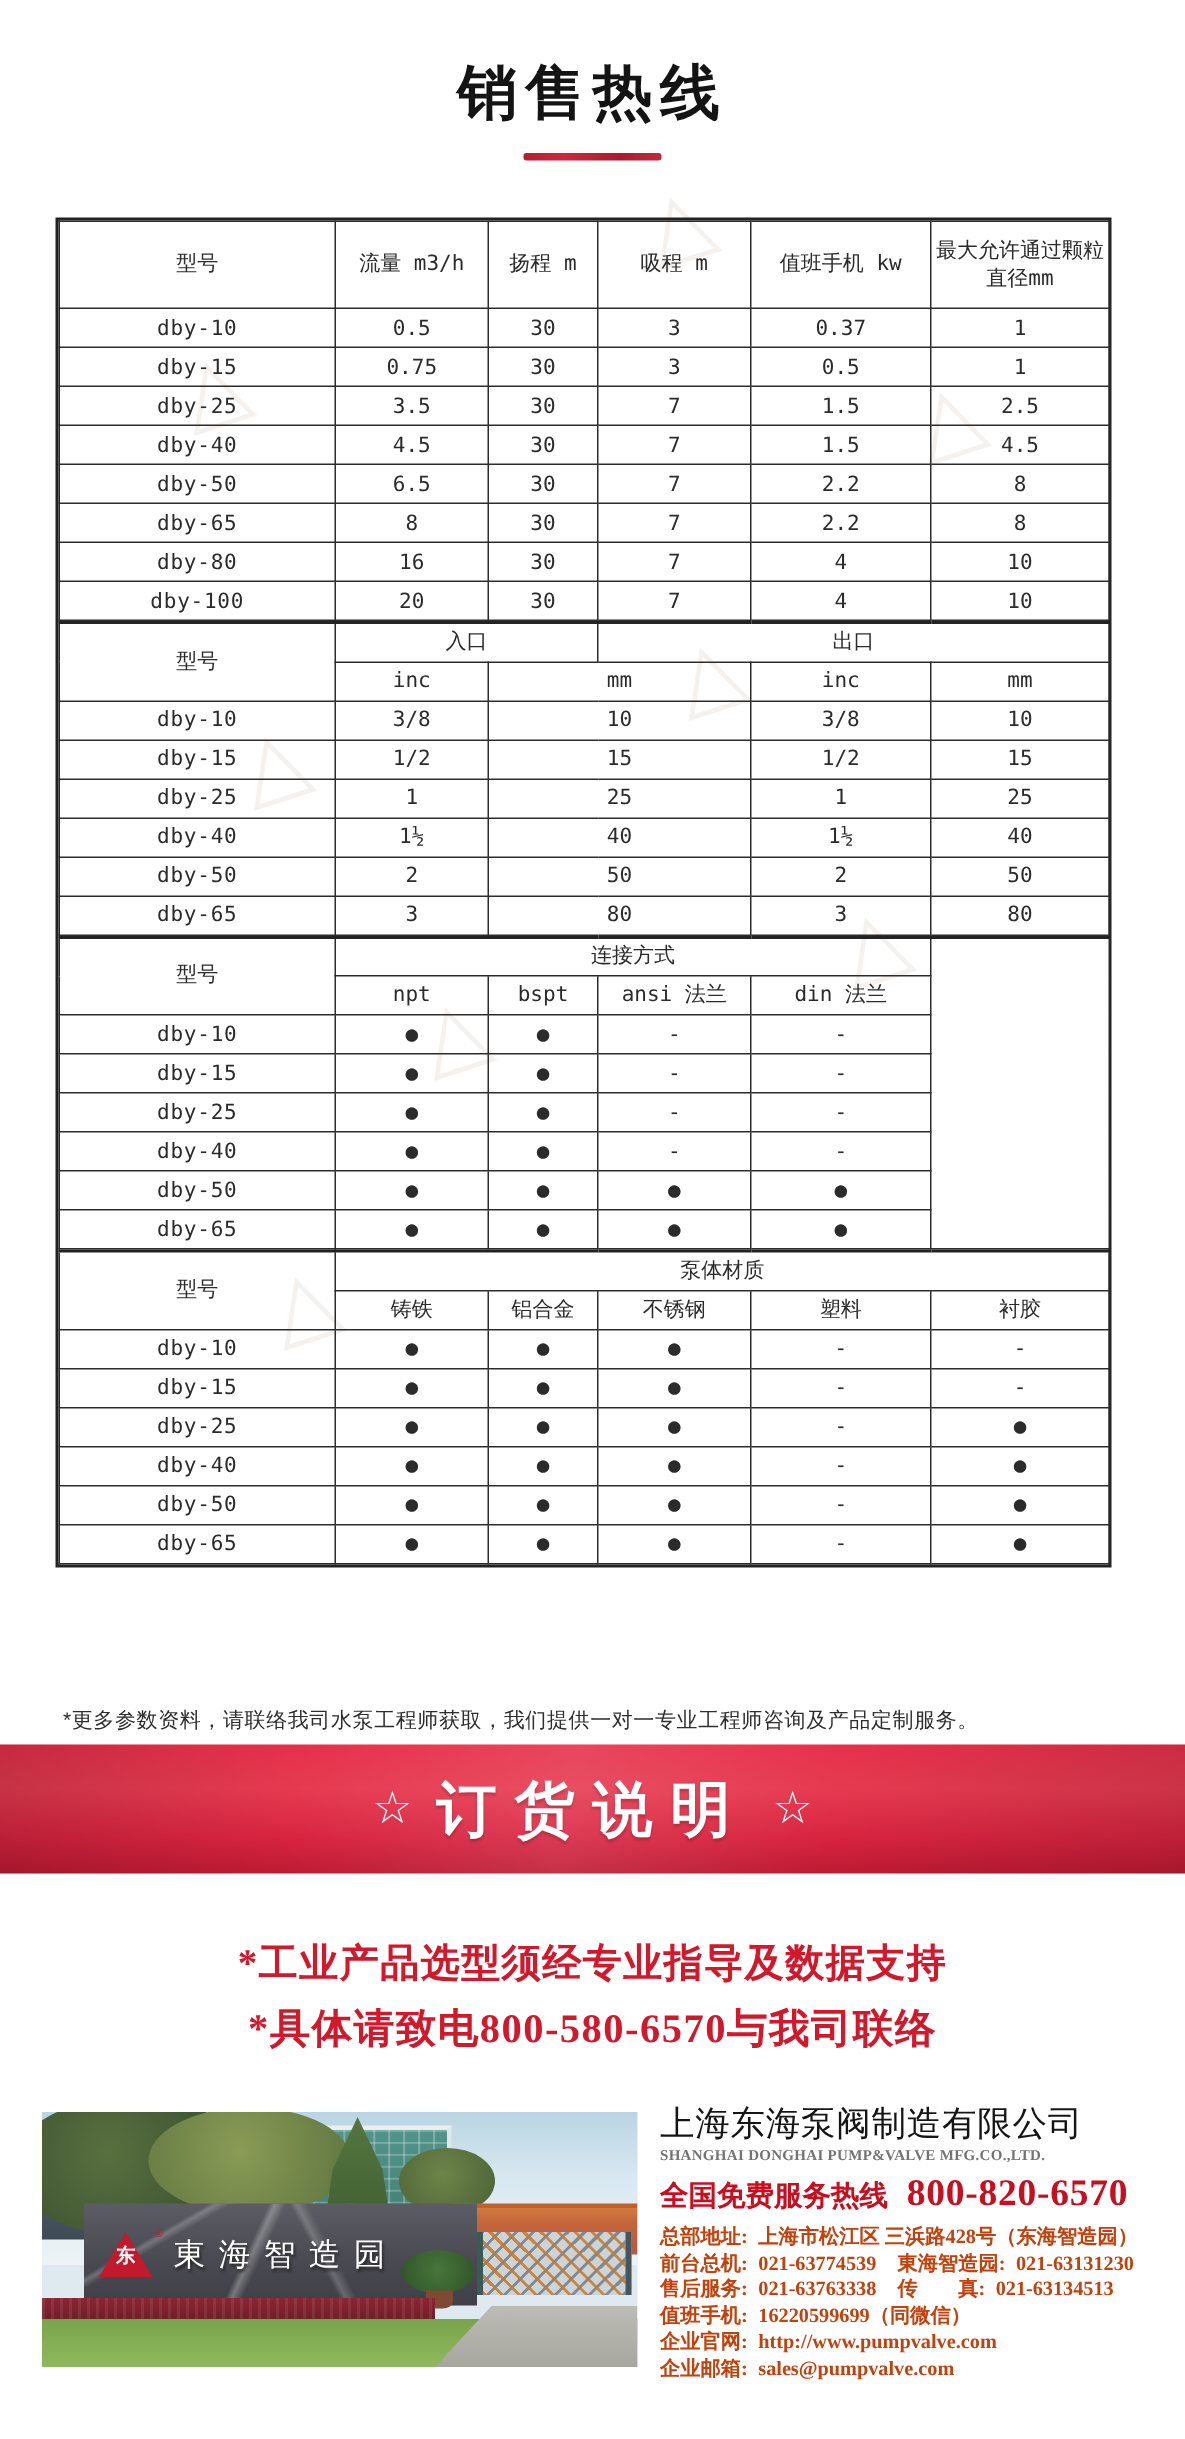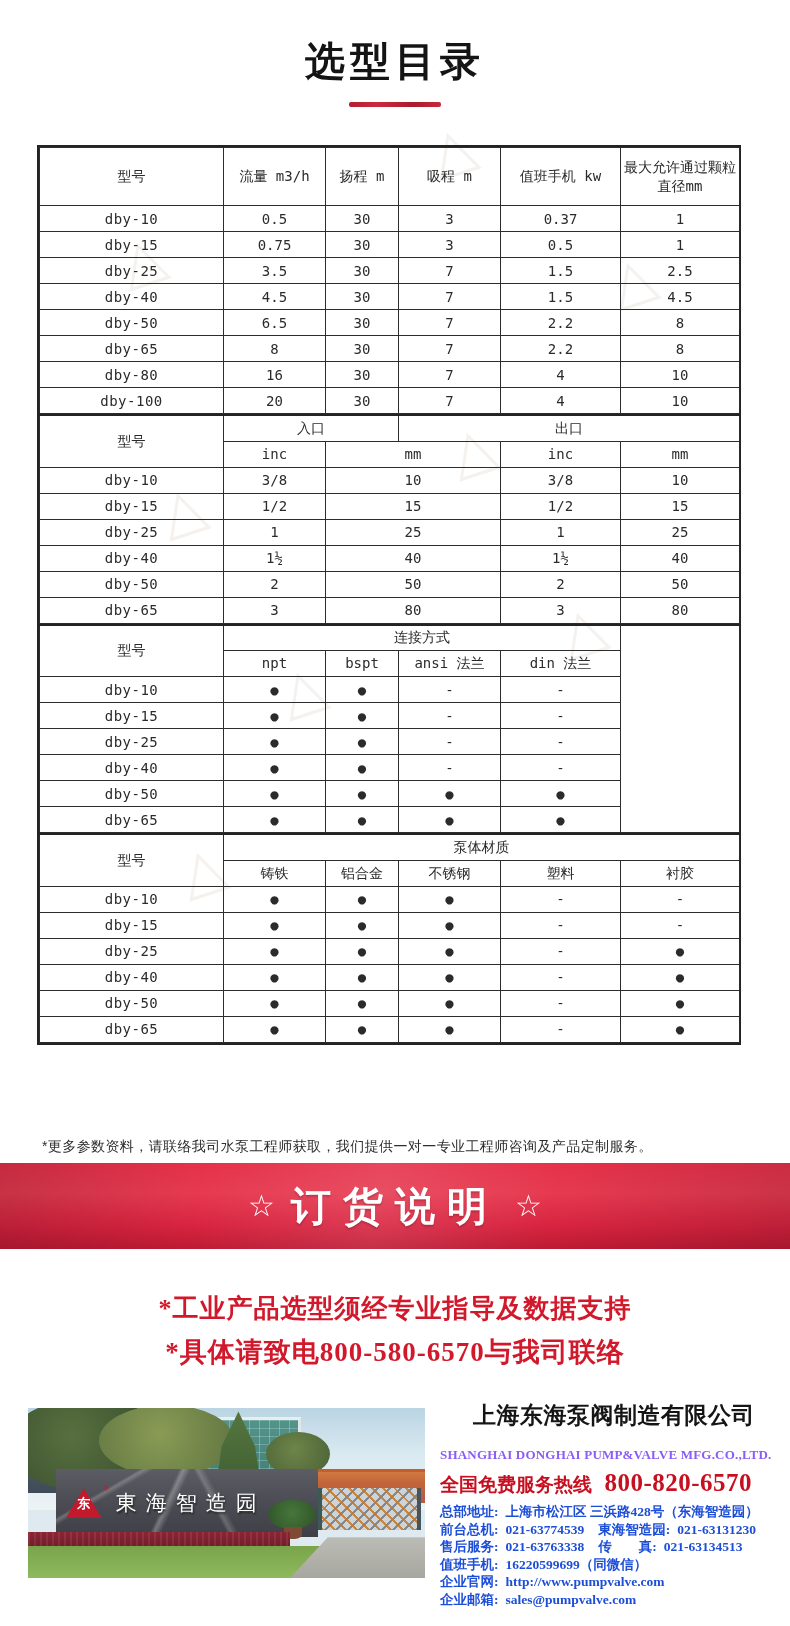--- a/index.html
+++ b/index.html
@@ -102,38 +102,38 @@
       background:
         repeating-linear-gradient(90deg,rgba(255,255,255,.08) 0 2px,rgba(0,0,0,0) 2px 6px),
         linear-gradient(180deg,#8c2533,#6c1c28);}
   .lawn{position:absolute;left:0;top:81%;width:100%;height:19%;
       background:linear-gradient(180deg,#7aa44b,#8fb95c);}
   .drive{position:absolute;right:0;top:76%;width:34%;height:24%;
       background:linear-gradient(180deg,#bcbcb6,#a7a7a0);
       clip-path:polygon(28% 0,100% 0,100% 100%,0 100%);}
 
   .info{position:absolute;left:440px;top:1400px;width:348px;}
-  .co-cn{font-size:23px;font-weight:700;color:#151515;letter-spacing:.5px;white-space:nowrap;text-align:center;}
+  .co-cn{font-size:23px;font-weight:400;color:#151515;letter-spacing:.5px;white-space:nowrap;}
   .co-en{font-family:"Liberation Serif","DejaVu Serif",serif;font-weight:700;
-      font-size:13px;color:#8b5cf6;margin-top:16px;letter-spacing:.2px;white-space:nowrap;}
+      font-size:10px;color:#737373;margin-top:1px;letter-spacing:.2px;white-space:nowrap;}
   .hotline{margin-top:6px;white-space:nowrap;}
   .hl-label{font-size:19px;font-weight:900;color:#c70f1f;}
   .hl-num{font-family:"Liberation Serif","DejaVu Serif",serif;font-size:25px;
       font-weight:900;color:#c70f1f;letter-spacing:.5px;margin-left:8px;}
   .contacts{margin-top:5px;font-family:"Liberation Serif","DejaVu Serif",serif;
-      font-weight:700;font-size:13.5px;color:#1d4ed8;}
+      font-weight:700;font-size:13.5px;color:#c2410c;}
   .c-line{line-height:17.5px;white-space:nowrap;}
   .c-label{margin-right:7px;}
   .c-pair2{margin-left:14px;}
 </style>
 </head>
 <body>
 
 <div class="hdr">
-  <h1>选型目录</h1>
+  <h1>销售热线</h1>
   <div class="underline"></div>
 </div>
 
 <div>
   <div class="wm" style="left:120px;top:230px;">△</div>
   <div class="wm" style="left:430px;top:120px;">△</div>
   <div class="wm" style="left:610px;top:250px;">△</div>
   <div class="wm" style="left:160px;top:480px;">△</div>
   <div class="wm" style="left:450px;top:420px;">△</div>
   <div class="wm" style="left:280px;top:660px;">△</div>

